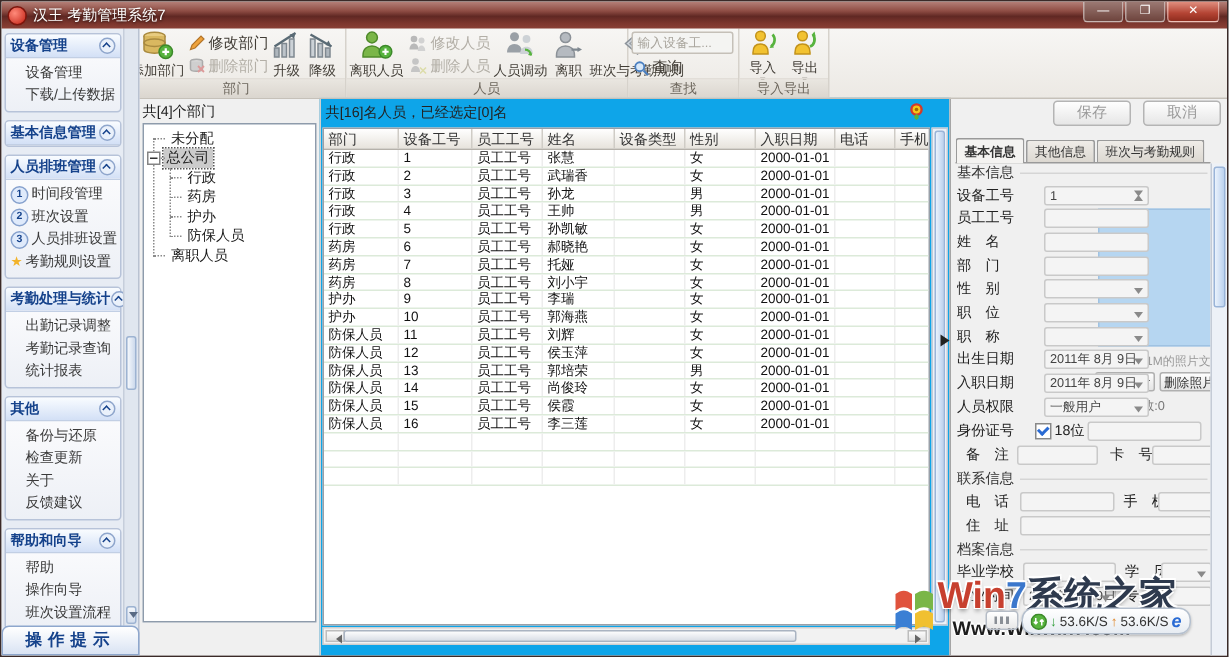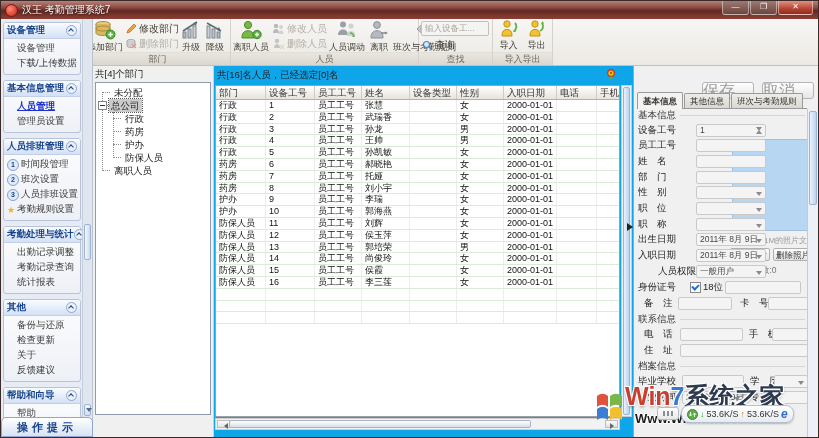--- a/index.html
+++ b/index.html
@@ -79,22 +79,22 @@
   .vthumb{position:absolute;left:1px;right:1px;top:1px;bottom:1px;background:linear-gradient(90deg,#eaf2fc,#bcd2ef);border:1px solid #9ab4d8;border-radius:2px;}
   .hscroll{position:absolute;left:1px;right:13px;bottom:7px;height:12px;background:#f2f2f2;border:1px solid #cfcfcf;box-sizing:border-box;}
   .harrow{position:absolute;top:1px;bottom:1px;width:11px;background:linear-gradient(#fcfcfc,#e2e2e2);border:1px solid #bdbdbd;}
   .harrow.l{left:1px;} .harrow.r{right:1px;}
   .harrow.l::after{content:"";position:absolute;left:3px;top:2px;border:3px solid transparent;border-right:4px solid #666;}
   .harrow.r::after{content:"";position:absolute;left:4px;top:2px;border:3px solid transparent;border-left:4px solid #666;}
   .hthumb{position:absolute;left:13px;top:1px;bottom:1px;width:300px;background:linear-gradient(#fdfdfd,#d9dee6);border:1px solid #aab4c2;border-radius:2px;}
   .splitarrow{position:absolute;left:626px;top:222px;width:0;height:0;border:4px solid transparent;border-left:6px solid #222;z-index:8;}
   
   .detail{position:absolute;left:632px;top:64px;right:0;bottom:0;background:#f0f0f0;border-left:1px solid #a5a5a5;box-sizing:border-box;}
-  .dbtn{position:absolute;top:17px;height:17px;background:linear-gradient(#fefefe,#e6e6e6);border:1px solid #b4b4b4;border-radius:3px;
-    font-size:16px;color:#9a9a9a;text-align:left;line-height:16px;box-sizing:border-box;}
+  .dbtn{position:absolute;top:2px;height:17px;background:linear-gradient(#fefefe,#e6e6e6);border:1px solid #b4b4b4;border-radius:3px;
+    font-size:10px;color:#9a9a9a;text-align:center;line-height:16px;box-sizing:border-box;}
   .tabs{position:absolute;left:3px;top:27px;right:11px;height:16px;border-bottom:1px solid #9a9a9a;display:flex;align-items:flex-end;}
   .tab{height:14px;line-height:14px;font-size:8.5px;color:#333;padding:0 5px;background:linear-gradient(#efece8,#dcd8d1);
     border:1px solid #9a9a9a;border-bottom:none;border-radius:2px 2px 0 0;margin-right:1px;white-space:nowrap;}
   .tab.active{height:16px;line-height:16px;background:#f4f3f1;font-weight:bold;position:relative;top:1px;}
   .form{position:absolute;left:2px;top:44px;right:11px;bottom:0;overflow:hidden;}
   .gcap{position:absolute;left:2px;right:2px;display:flex;align-items:center;font-size:9.5px;color:#333;}
   .gcap::after{content:"";flex:1;border-top:1px solid #d5d5d5;margin-left:4px;}
   .frow{position:absolute;height:14px;display:flex;align-items:center;}
   .flab{font-size:9.5px;color:#222;white-space:nowrap;overflow:hidden;}
   .fld{box-sizing:border-box;height:13px;background:#f4f4f4;border:1px solid #c9c9c9;border-radius:2px;position:relative;
@@ -318,28 +318,20 @@
             <div class="sitem">
               <span>下载/上传数据</span>
             </div>
           </div>
         </div>
         <div class="sect">
           <div class="shead">
             <span>基本信息管理</span>
             <span class="chev"></span>
           </div>
-          <div class="sitems">
-            <div class="sitem active">
-              <span>人员管理</span>
-            </div>
-            <div class="sitem">
-              <span>管理员设置</span>
-            </div>
-          </div>
         </div>
         <div class="sect">
           <div class="shead">
             <span>人员排班管理</span>
             <span class="chev"></span>
           </div>
           <div class="sitems">
             <div class="sitem">
               <span class="nbadge">1</span>
               <span>时间段管理</span>
@@ -763,21 +755,21 @@
         </div>
         <div class="frow" style="left: 2px; top: 123.9px; width: 172px;">
           <span class="flab" style="width: 58px;">出生日期</span>
           <span class="fld sel" style="width: 70px;">2011年 8月 9日</span>
         </div>
         <div class="frow" style="left: 2px; top: 139.6px; width: 172px;">
           <span class="flab" style="width: 58px;">入职日期</span>
           <span class="fld sel" style="width: 70px;">2011年 8月 9日</span>
         </div>
         <div class="frow" style="left: 2px; top: 155.3px; width: 172px;">
-          <span class="flab" style="width: 58px; text-align: right;">人员权限</span>
+          <span class="flab" style="width: 58px;">人员权限</span>
           <span class="fld sel" style="width: 70px;">一般用户</span>
         </div>
       </div>
     <div class="dscroll">
         <div class="dthumb"></div>
       </div>
   </div>
 
   <div class="wm">
     <svg width="30" height="36" viewBox="0 0 30 36" style="position:absolute;left:0;top:8px;">

